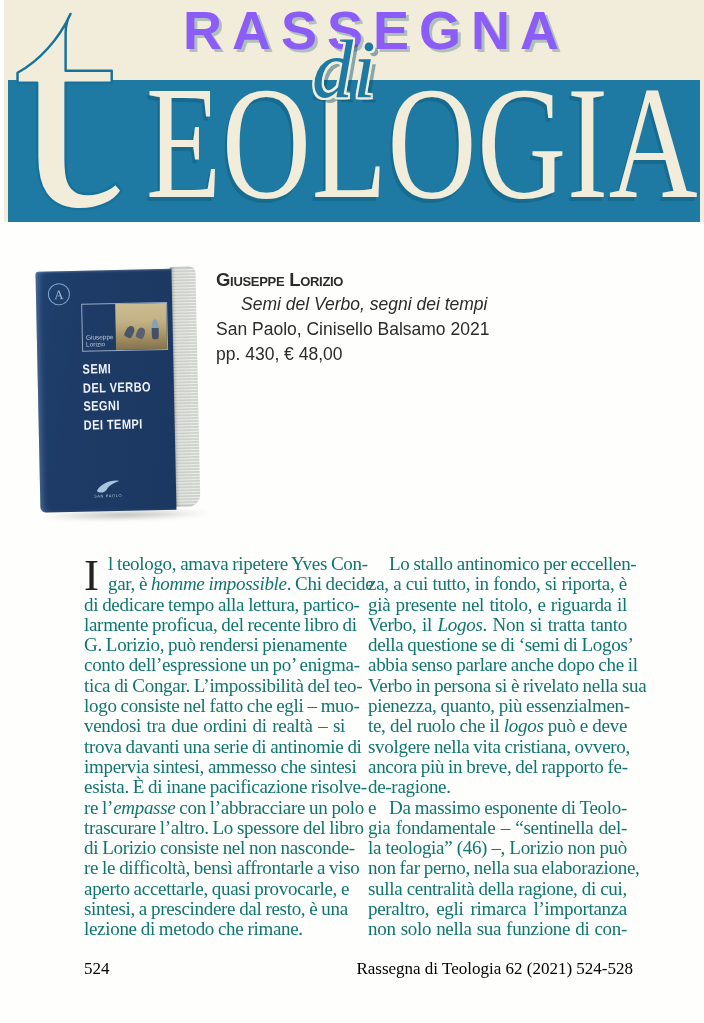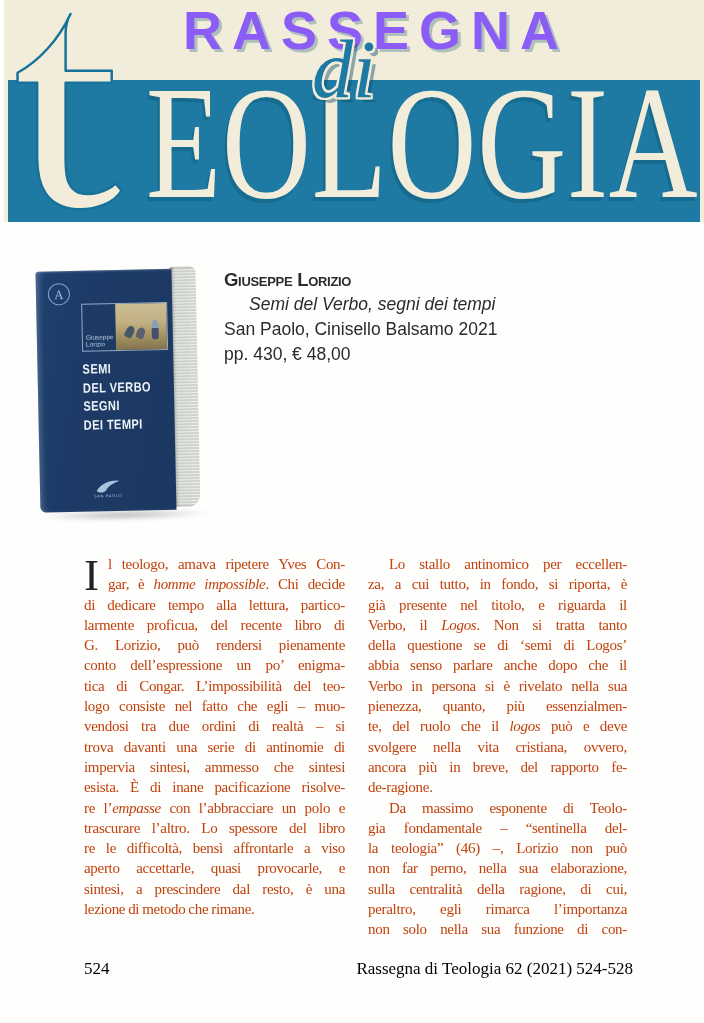--- a/index.html
+++ b/index.html
@@ -57,32 +57,32 @@
   .cover-author { position:absolute; left:3px; bottom:3px;
     font-family:"Liberation Sans", sans-serif; font-size:6.5px; line-height:7px; color:#b9c6da; }
   .cover-title { position:absolute; left:45px; top:90px;
     font-family:"Liberation Sans", sans-serif; font-weight:700; color:#eef2f8;
     font-size:13.5px; line-height:18.5px; letter-spacing:0.5px;
     transform:scaleX(0.82); transform-origin:left top; }
   .sp-logo { position:absolute; left:52px; top:210px; width:32px; text-align:center; }
   .sp-logo svg { display:block; margin:0 auto; }
   .sp-micro { font-family:"Liberation Sans", sans-serif; font-size:4px; letter-spacing:0.6px; color:#a8c4de; }
   
-  .citation { position:absolute; left:224px; top:267px;
+  .citation { position:absolute; left:216px; top:267px;
     font-family:"Liberation Sans", sans-serif; font-size:17.5px; line-height:25px; color:#2b2b2b; }
   .cite-author { font-variant:small-caps; font-weight:700; font-size:18.5px; letter-spacing:-0.3px; }
   .cite-title { font-style:italic;margin-left:25px; }
   
   .review { position:absolute; left:84px; top:554px; width:543px; display:flex; }
   .col { position:relative; }
   .col1 { width:261px; margin-right:23px; }
   .col2 { width:259px; }
   .bline {
-    font-size:15px; line-height:20.3px; height:20.3px; letter-spacing:-0.3px; word-spacing:-0.5px;
-    text-align:justify; text-align-last:justify; white-space:nowrap; color:#c2410c;
+    font-size:19px; line-height:20.3px; height:20.3px; letter-spacing:-0.3px; word-spacing:-0.5px;
+    text-align:justify; text-align-last:justify; white-space:nowrap; color:#0f766e;
   }
   .bline.last { text-align-last:left; }
   .bline.indent { padding-left:21px; }
   .bline.cap-indent { padding-left:24px; }
   .dropcap { position:absolute; left:0; top:1px; font-size:45px; line-height:40px; color:#222; }
   
   .footer { position:absolute; left:84px; top:959px; width:549px;
     display:flex; justify-content:space-between;
     font-size:17px; line-height:20px; color:#000000; }
 </style>
@@ -164,20 +164,21 @@
         <div class="bline">G. Lorizio, può rendersi pienamente</div>
         <div class="bline">conto dell’espressione un po’ enigma-</div>
         <div class="bline">tica di Congar. L’impossibilità del teo-</div>
         <div class="bline">logo consiste nel fatto che egli – muo-</div>
         <div class="bline">vendosi tra due ordini di realtà – si</div>
         <div class="bline">trova davanti una serie di antinomie di</div>
         <div class="bline">impervia sintesi, ammesso che sintesi</div>
         <div class="bline">esista. È di inane pacificazione risolve-</div>
         <div class="bline">re l’<i>empasse</i> con l’abbracciare un polo e</div>
         <div class="bline">trascurare l’altro. Lo spessore del libro</div>
+        <div class="bline">di Lorizio consiste nel non nasconde-</div>
         <div class="bline">re le difficoltà, bensì affrontarle a viso</div>
         <div class="bline">aperto accettarle, quasi provocarle, e</div>
         <div class="bline">sintesi, a prescindere dal resto, è una</div>
         <div class="bline last">lezione di metodo che rimane.</div>
       </div>
   </div>
   <div class="col col2">
     <div>
         <div class="bline indent">Lo stallo antinomico per eccellen-</div>
         <div class="bline">za, a cui tutto, in fondo, si riporta, è</div>

